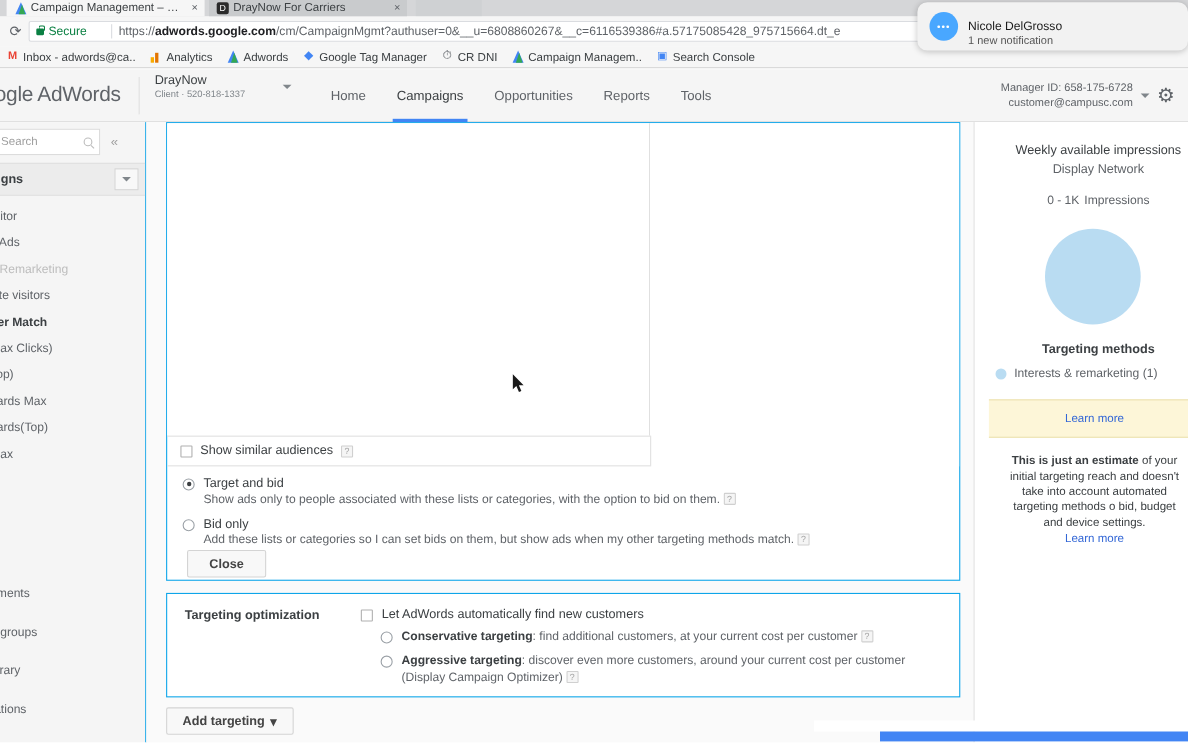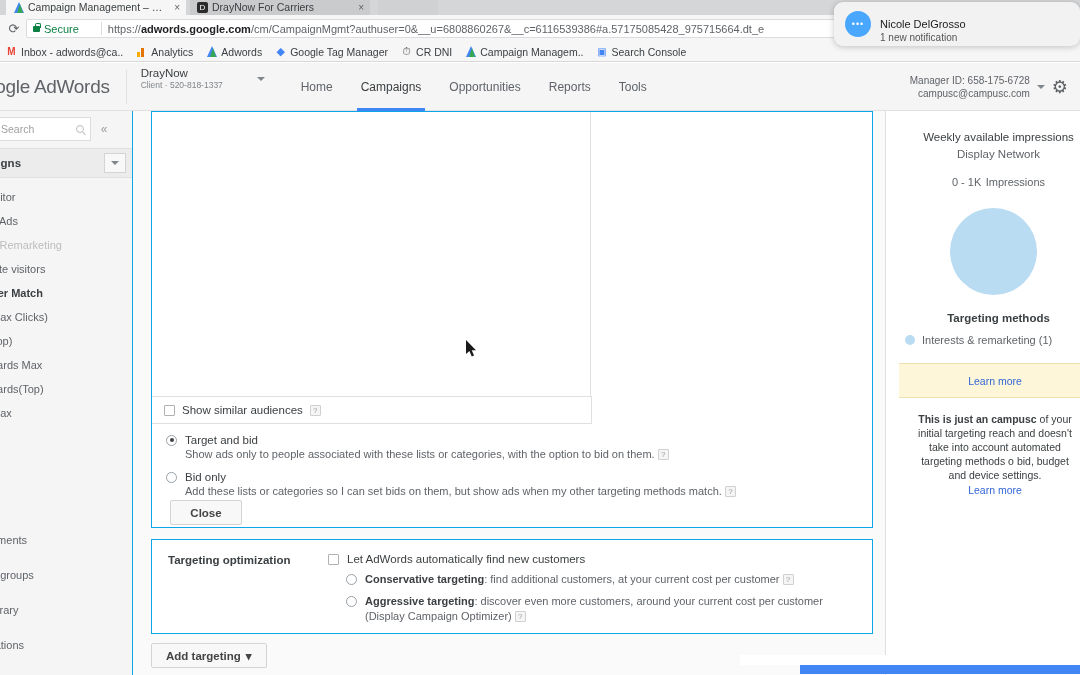--- a/index.html
+++ b/index.html
@@ -380,21 +380,21 @@
     <div class="aw-nav">
       <a>Home</a>
       <a class="active">Campaigns</a>
       <a>Opportunities</a>
       <a>Reports</a>
       <a>Tools</a>
     </div>
     <div class="aw-right">
       <div class="aw-mgr">
         <div class="aw-mgr-1">Manager ID: 658-175-6728</div>
-        <div class="aw-mgr-2">campusc@campusc.com</div>
+        <div class="aw-mgr-2">customer@campusc.com</div>
       </div>
       <span class="caret"></span>
       <span class="gear-icon">⚙</span>
     </div>
   </div>
 
   <div class="sidebar">
     <div class="sb-search-row">
       <div class="sb-search">
         <span>Search</span>
@@ -521,21 +521,21 @@
         <span class="legend-txt">Interests &amp; remarketing (1)</span>
       </div>
     </div>
 
     <div class="rp-warn">
       <span class="lnk">Learn more</span>
     </div>
 
     <div class="rp-note">
       <p>
-        <b>This is just an campusc</b><span> of your initial targeting reach and doesn't take into account automated targeting methods o bid, budget and device settings.</span>
+        <b>This is just an estimate</b><span> of your initial targeting reach and doesn't take into account automated targeting methods o bid, budget and device settings.</span>
       </p>
       <span class="lnk">Learn more</span>
     </div>
   </div>
 
   <div class="white-strip"></div>
   <div class="blue-bar"></div>
 
   <svg class="cursor" viewBox="0 0 12 18">
     <polygon points="0,0 0,14 3.4,11 5.8,16.4 8,15.4 5.7,10.2 10,10.2" fill="#1a1a1a"></polygon>

